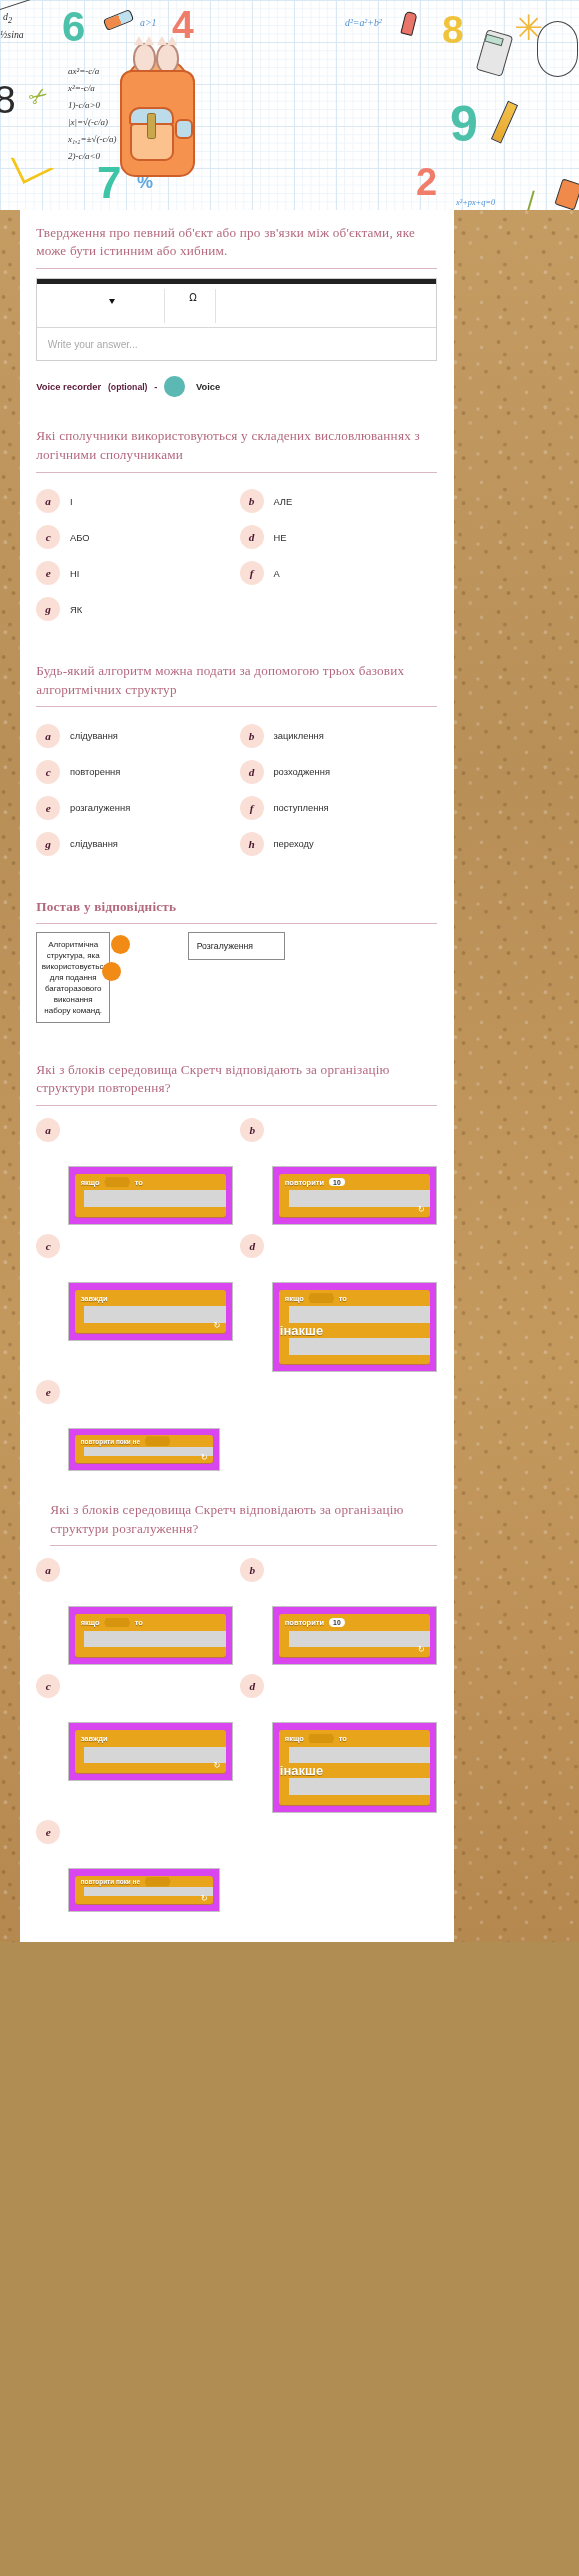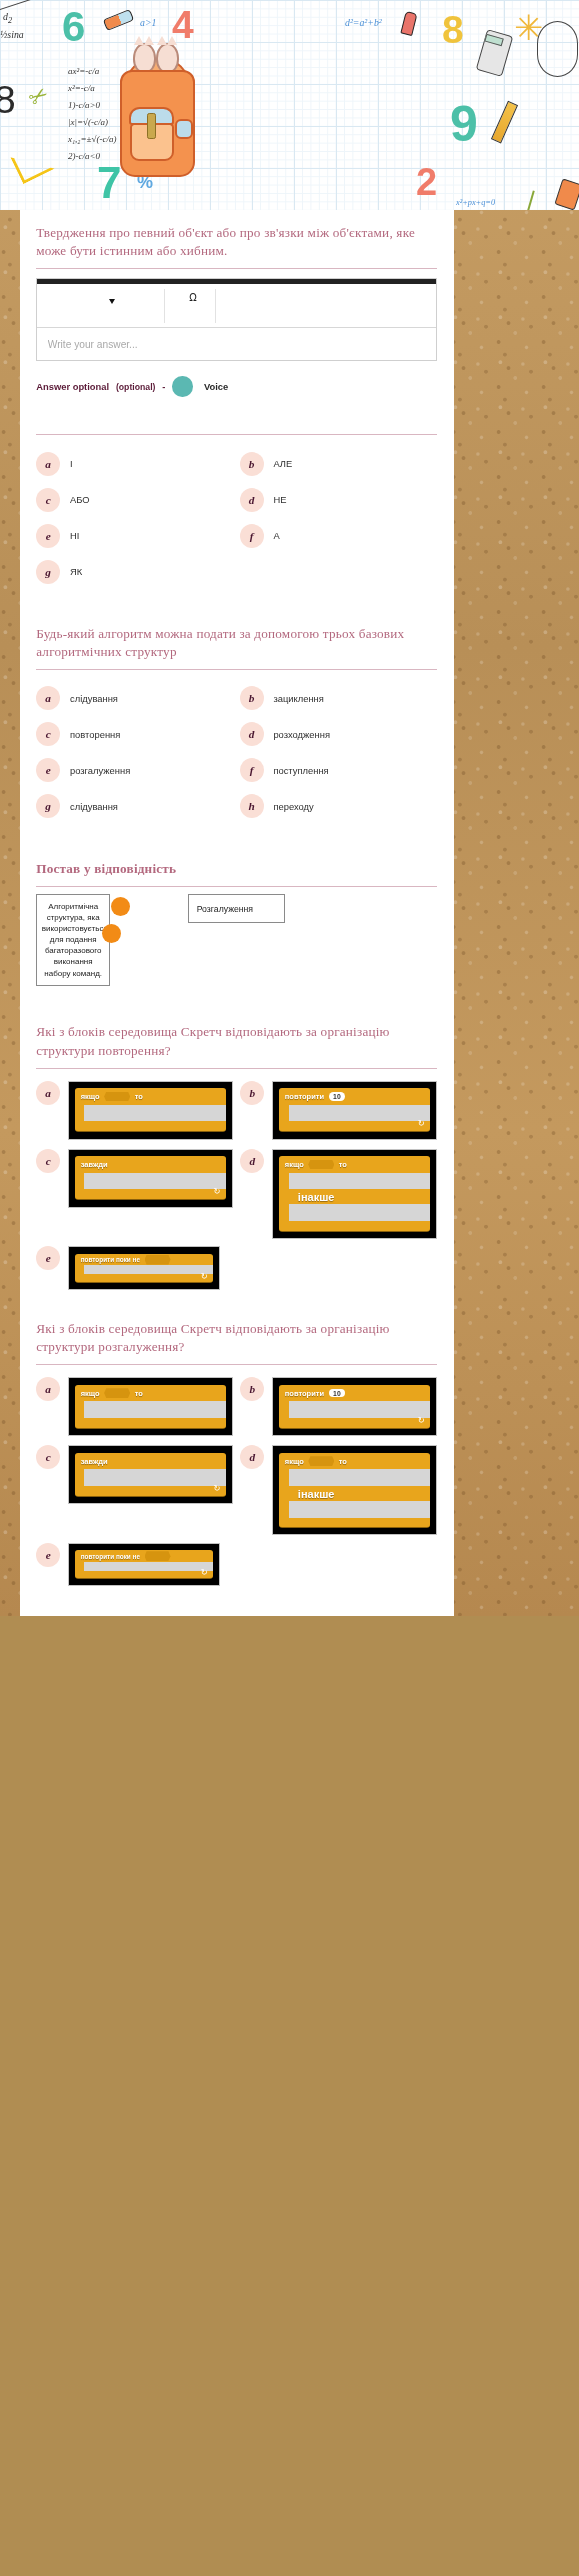--- a/index.html
+++ b/index.html
@@ -209,22 +209,22 @@
   }
 
   
   .blocks{
     display:grid; grid-template-columns:1fr 1fr;
     column-gap:7.5px; row-gap:9px;
     padding:9px 16.6px 7.5px 16.6px;
   }
   .block-cell{ display:flex; align-items:flex-start; gap:7.5px; }
   .block-img{
-    flex:1; background:#000000; border:0.8px solid #c2c2c2;
-    padding:6.8px 6px; min-height:59px; position:relative;
+    flex:1; background:#d946ef; border:0.8px solid #c2c2c2;
+    padding:6.8px 6px; min-height:59px; position:relative;margin-top:48px;
   }
   .scr{
     position:relative; background:#e8a51c; border-radius:3px;
     box-shadow:0 0.8px 0 #b57f10;
   }
   .scr-top{
     height:16.6px; border-radius:3px 3px 0 0;
     display:flex; align-items:center; padding:0 6px; gap:4.5px;
     color:#fff; font-size:7.5px; font-weight:bold;
     text-shadow:0 0.8px 0.8px rgba(0,0,0,.35);
@@ -243,21 +243,21 @@
     height:16.6px; margin-left:9.8px; background:#d6d6d6;
   }
   .scr-bot{
     height:9.8px; border-radius:0 0 3px 3px; position:relative;
   }
   .scr-arrow{
     position:absolute; right:5.3px; top:-2.3px;
     color:#fff; font-size:8.3px; line-height:1;
   }
   .scr-mid{
-    height:15px; padding:0 19px; color:#fff; font-size:11px;
+    height:15px; padding:0 1px; color:#fff; font-size:13px;
     font-weight:bold; display:flex; align-items:center;
     text-shadow:0 0.8px 0.8px rgba(0,0,0,.35);
   }
   .block-small .scr-top{ height:11.3px; font-size:6.4px; }
   .block-small .scr-mouth{ height:9px; }
   .block-small .scr-bot{ height:7.5px; }
 
   .single-block{ padding:0 16.6px 10.6px 16.6px; display:flex; gap:7.5px; width:50%; }
 </style>
 </head>
@@ -327,28 +327,29 @@
           <span class="tool-divider one"></span>
           <span class="tool-divider two"></span>
           <span class="tool-caret"></span>
           <span class="tool-omega">Ω</span>
         </div>
         <input class="answer-input" placeholder="Write your answer..." style="">
       </div>
     </div>
 
     <div class="recorder-row">
-      <span class="rec-strong">Answer optional</span>
+      <span class="rec-strong">Voice recorder</span>
       <span class="rec-opt">(optional)</span>
       <span class="rec-dash">-</span>
       <span class="rec-dot"></span>
       <span class="rec-voice">Voice</span>
     </div>
 
     <div class="qblock" style="padding-top:26px;">
+      <div class="qtitle">Які сполучники використовуються у складених висловлюваннях з логічними сполучниками</div>
       <hr class="qrule">
     </div>
     <div class="opts">
       <div class="opt">
         <span class="bullet">a</span>
         <span class="opt-label">І</span>
       </div>
       <div class="opt">
         <span class="bullet">b</span>
         <span class="opt-label">АЛЕ</span>
@@ -510,21 +511,21 @@
             <span class="scr-hex"></span>
           </div>
           <div class="scr-mouth"></div>
           <div class="scr-bot">
               <span class="scr-arrow">↻</span>
             </div>
         </div>
       </div>
     </div>
 
-    <div class="qblock" style="padding-top:19.6px;">
+    <div class="qblock" style="padding-top:19.6px;margin-left:14px;">
       <div class="qtitle">Які з блоків середовища Скретч відповідають за організацію структури розгалуження?</div>
       <hr class="qrule">
     </div>
     <div class="blocks">
 
       <div class="block-cell">
         <span class="bullet">a</span>
         <div class="block-img">
           <div class="scr">
             <div class="scr-top">

